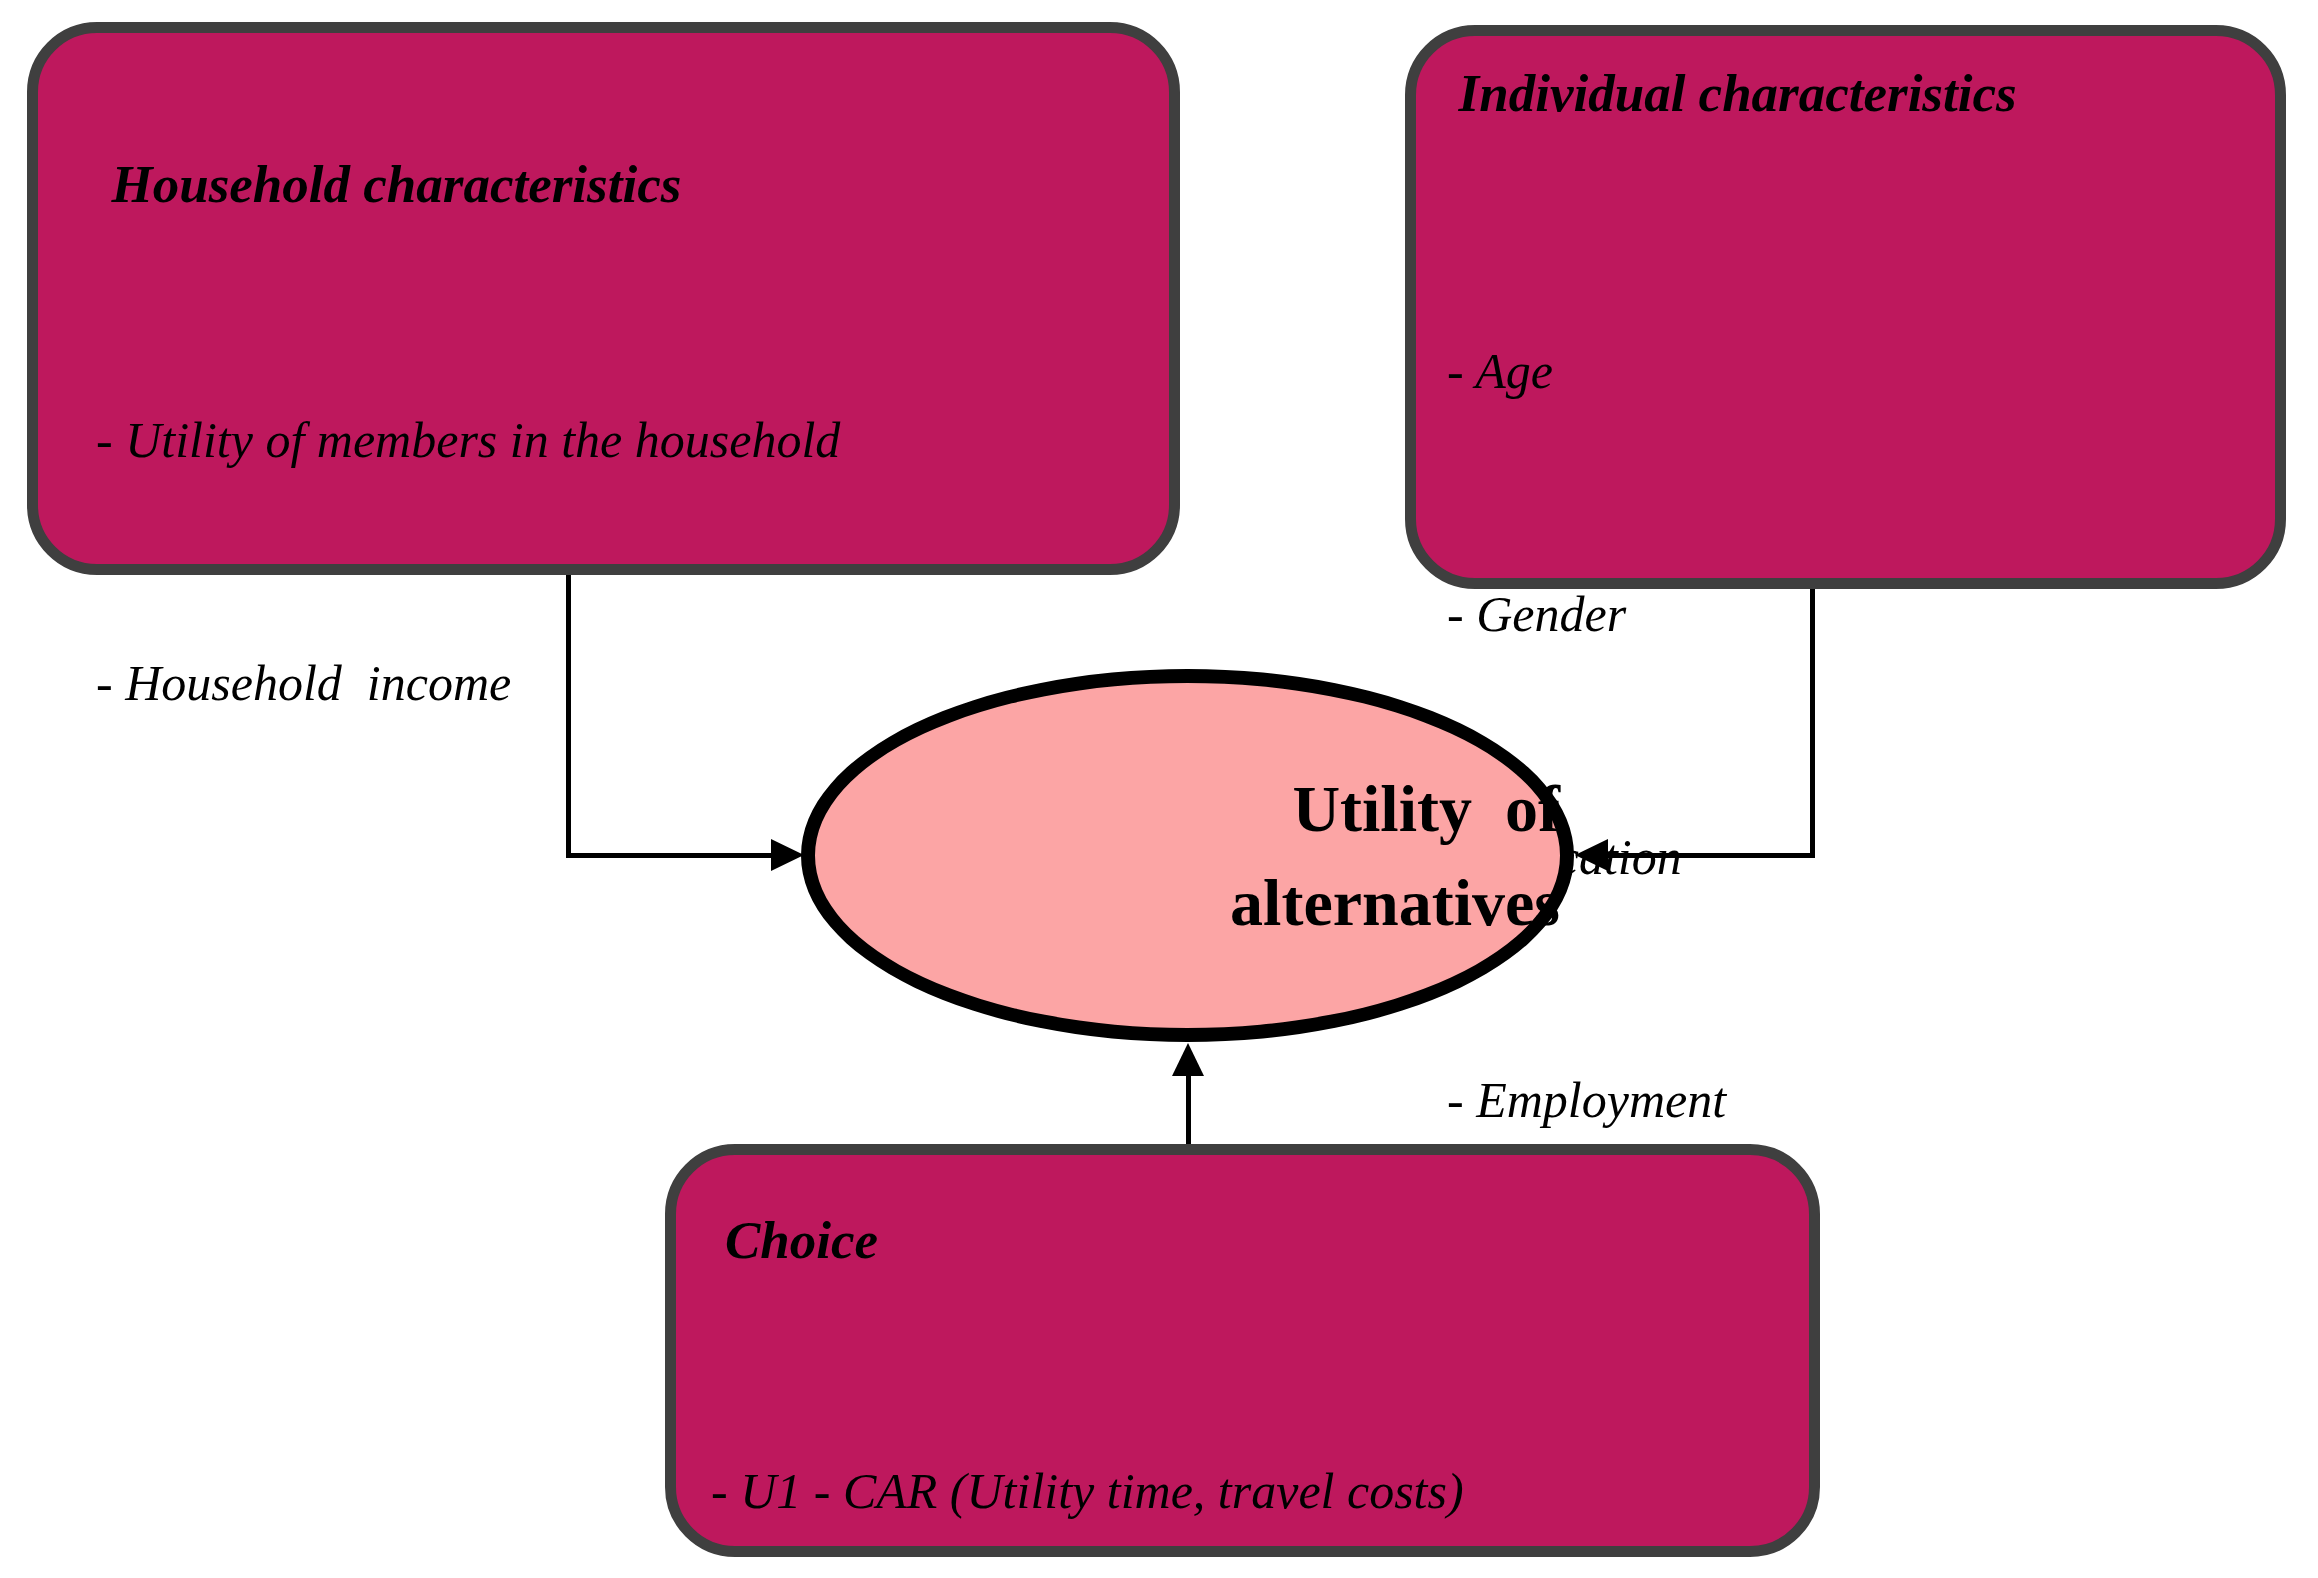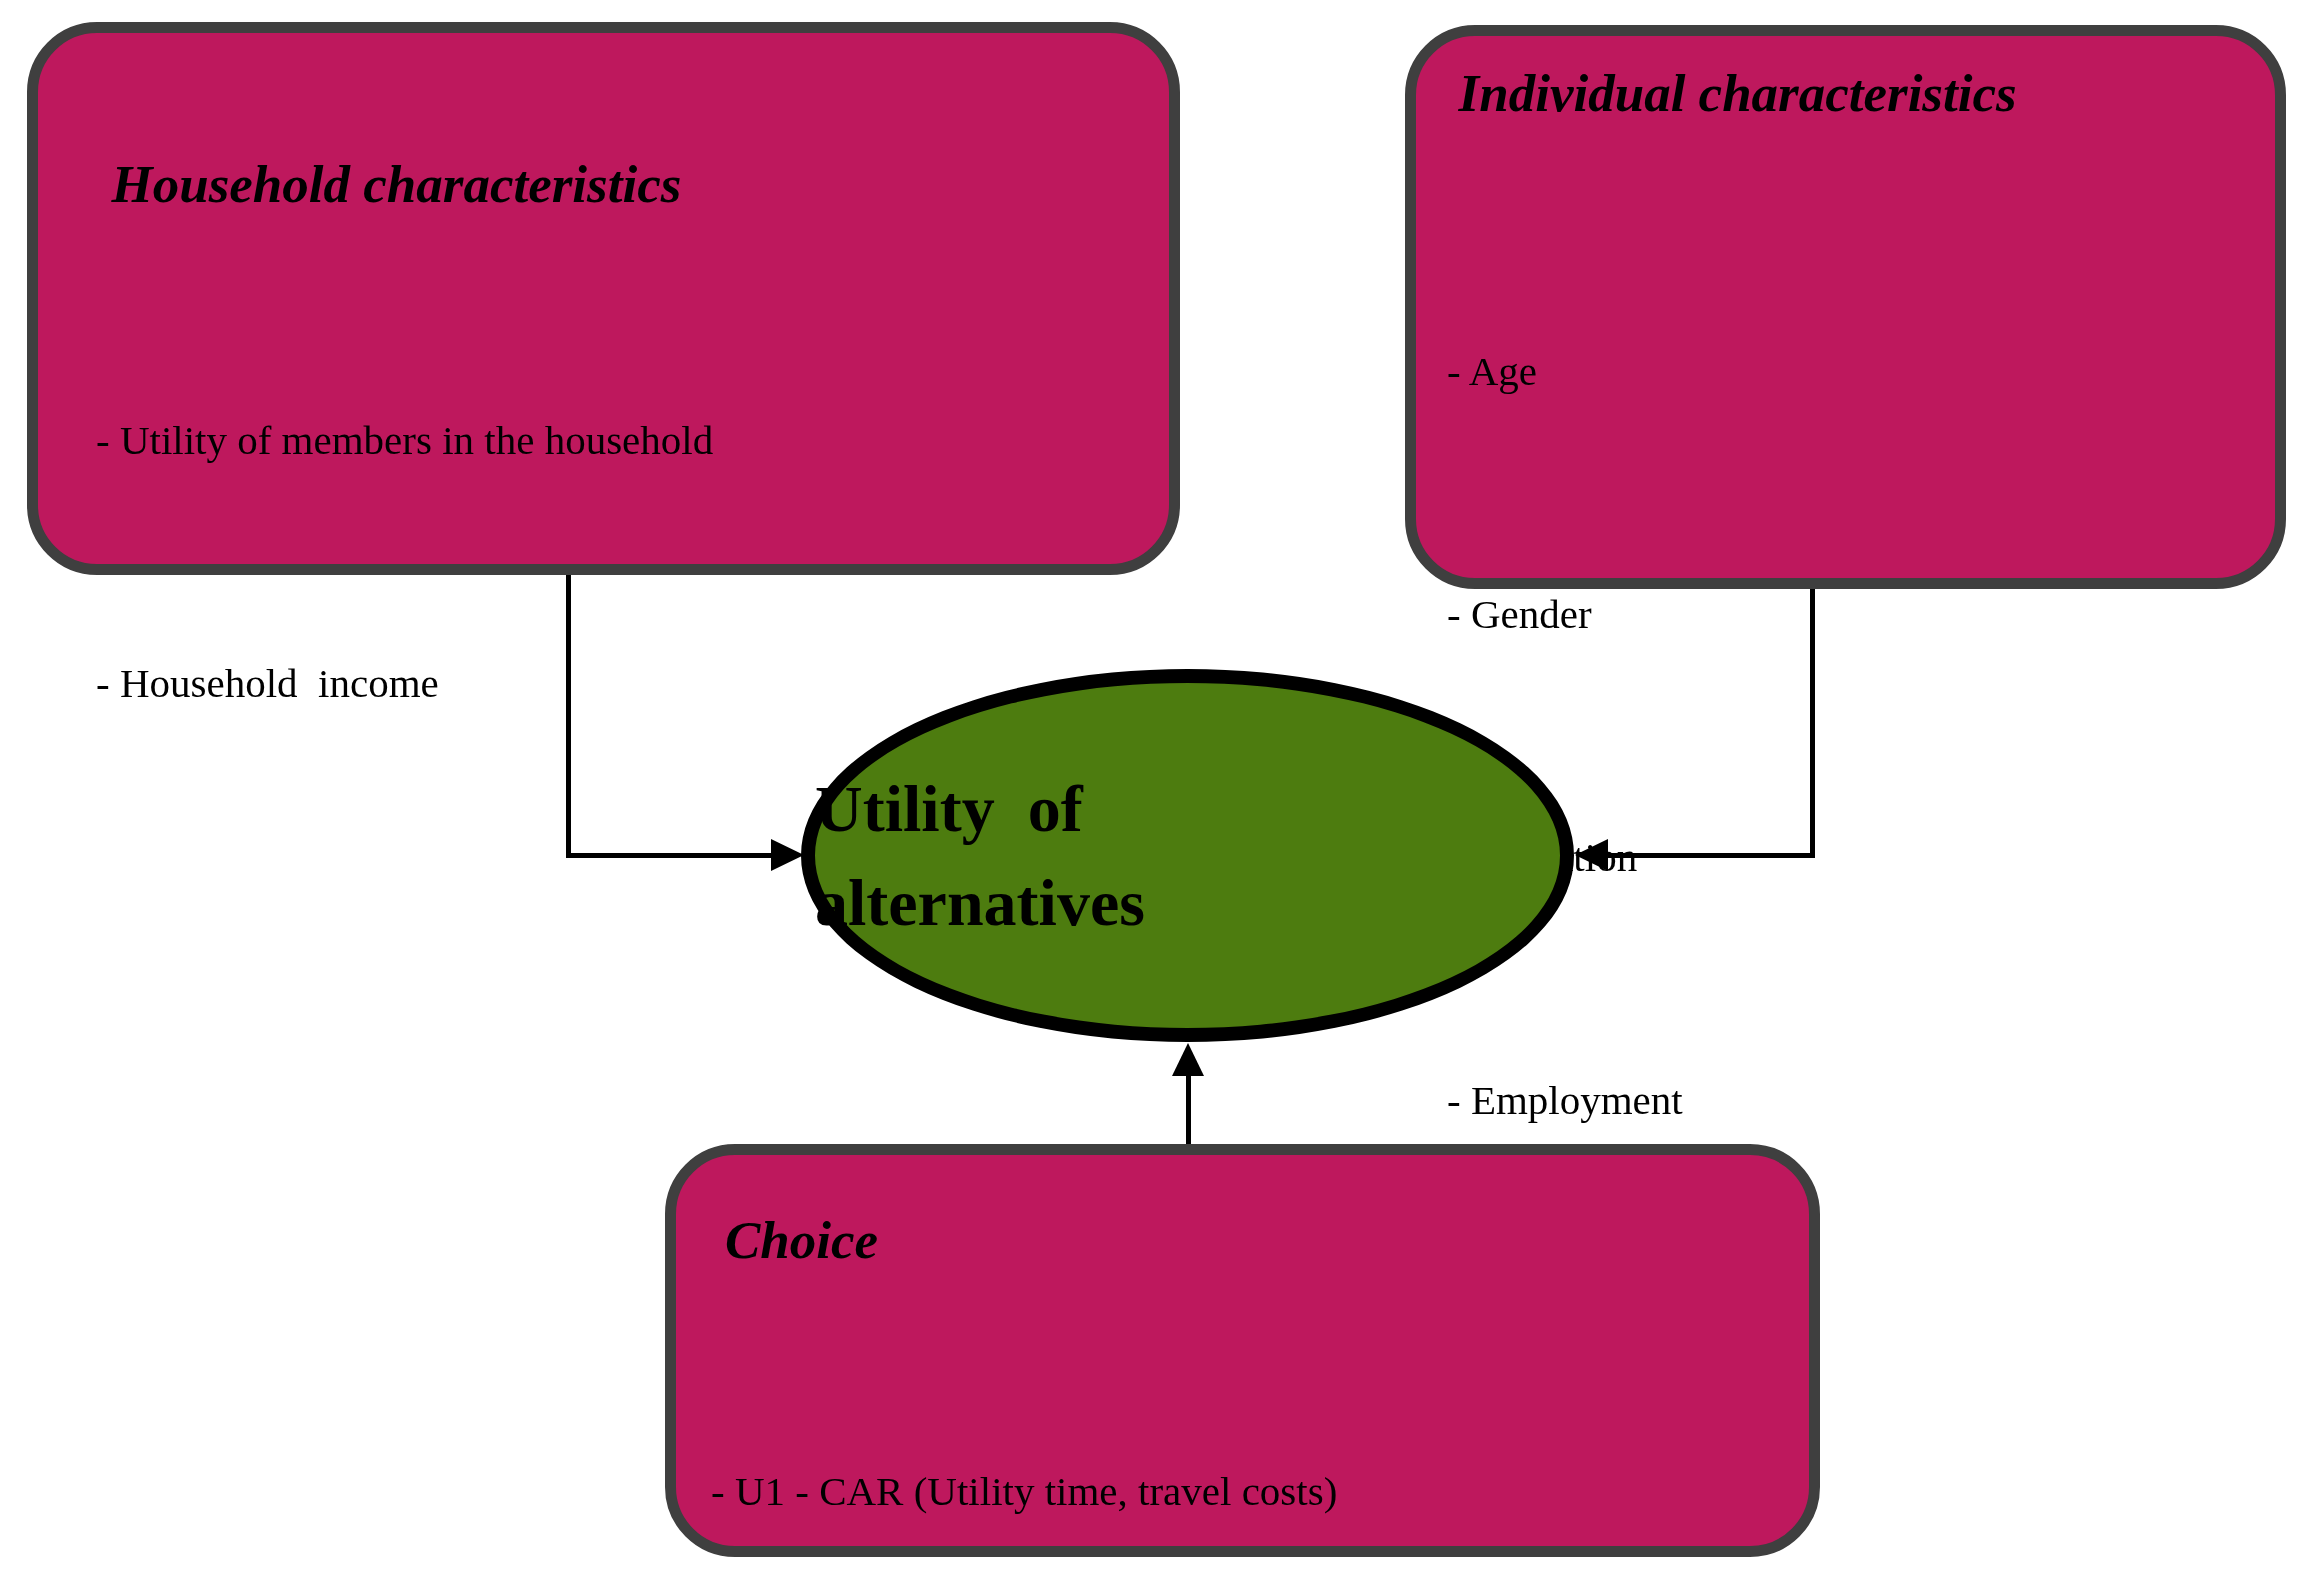--- a/index.html
+++ b/index.html
@@ -25,46 +25,47 @@
     font-style: italic;
     font-weight: bold;
     font-size: 53px;
     line-height: 70px;
     white-space: pre-wrap;
   }
   .box-list {
     list-style: none;
     margin: 0;
     padding: 0;
-    font-size: 41px;
+    font-size: 50px;
     line-height: 81px;
     white-space: pre-wrap;
+    font-style: italic;
   }
 
   .household { left: 27px;   top: 21.6px;   width: 1153px; height: 553px; padding: 116px 31px 0 58px; }
   .household .box-title { margin: 0 0 19.3px 15.5px; }
 
   .individual { left: 1405px; top: 25px;  width: 881px; height: 564px; padding: 21.6px 23px 0 31px; }
   .individual .box-title { margin: 0 0 41px 11.6px; }
 
   .choice { left: 665px; top: 1144px; width: 1155px; height: 413px; padding: 50px 31px 0 35px; }
   .choice .box-title { margin: 0 0 14px 14px; }
 
   
   .ellipse {
     position: absolute;
     left: 801px; top: 669px;
     width: 773px; height: 373px;
     box-sizing: border-box;
-    background: #4d7c0f;
+    background: #fca5a5;
     border: 14px solid #000000;
     border-radius: 50%;
     display: flex;
     flex-direction: column;
-    align-items: flex-start;
+    align-items: flex-end;
     justify-content: center;
   }
   .ellipse-line {
     font-weight: bold;
     font-size: 66px;
     line-height: 94px;
     white-space: pre;
     text-align: center;
   }
 

